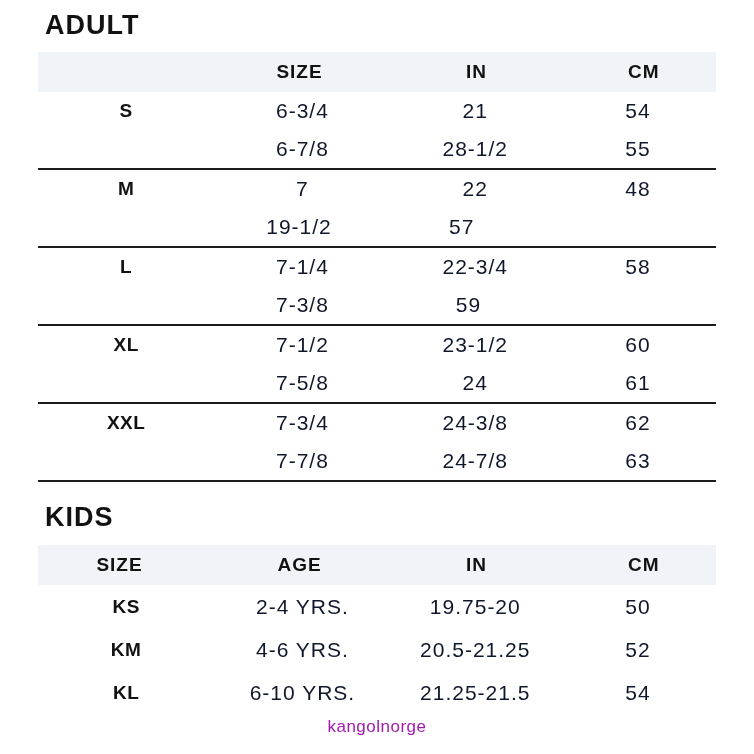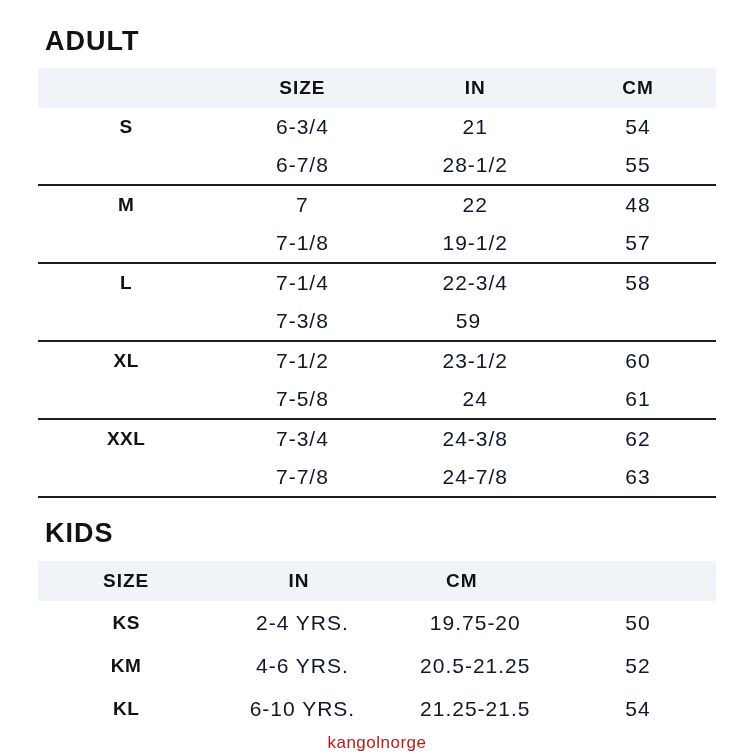--- a/index.html
+++ b/index.html
@@ -7,21 +7,21 @@
     padding: 0;
     background: #ffffff;
     font-family: "Liberation Sans", sans-serif;
   }
   .page {
     position: relative;
     width: 754px;
     height: 754px;
     background: #ffffff;
     box-sizing: border-box;
-    padding-top: 27px;
+    padding-top: 11px;
     overflow: hidden;
   }
   .inner {
     width: 678px;
     margin-left: 38px;
   }
   .section-title {
     margin: 0 0 13px 7px;
     font-size: 27px;
     line-height: 28px;
@@ -31,20 +31,21 @@
   }
   .section-title.kids {
     margin-top: 21px;
     margin-bottom: 14px;
   }
   .thead {
     display: flex;
     align-items: center;
     height: 40px;
     background: #f0f4f8;
+    gap: 17px;
   }
   .c { text-align: center; box-sizing: border-box; }
   .c1 { width: 26%; }
   .c2 { width: 26%; }
   .c3 { width: 25%; }
   .c4 { width: 23%; }
   .thead .c {
     font-weight: bold;
     font-size: 19px;
     letter-spacing: 1px;
@@ -66,21 +67,21 @@
   .val {
     font-size: 21px;
     letter-spacing: 1px;
     color: #0f172a;
   }
   .footer {
     margin-top: 3px;
     text-align: center;
     font-size: 17px;
     letter-spacing: 0.5px;
-    color: #b91c1c;
+    color: #a21caf;
   }
 </style>
 </head>
 <body>
 
 <div class="page">
   <div class="inner">
 
     <h2 class="section-title">ADULT</h2>
 
@@ -109,21 +110,20 @@
 
       <div class="group">
         <div class="row">
           <div class="c c1 lbl">M</div>
           <div class="c c2 val">7</div>
           <div class="c c3 val">22</div>
           <div class="c c4 val">48</div>
         </div>
         <div class="row">
           <div class="c c1 lbl"></div>
-          <div class="c c2 val">7-1/8</div>
           <div class="c c3 val">19-1/2</div>
           <div class="c c4 val">57</div>
         </div>
       </div>
 
       <div class="group">
         <div class="row">
           <div class="c c1 lbl">L</div>
           <div class="c c2 val">7-1/4</div>
           <div class="c c3 val">22-3/4</div>
@@ -165,20 +165,21 @@
           <div class="c c4 val">63</div>
         </div>
       </div>
     </div>
 
     <h2 class="section-title kids">KIDS</h2>
 
     <div>
       <div class="thead">
         <div class="c c1">SIZE</div>
+        <div class="c c2">AGE</div>
         <div class="c c3">IN</div>
         <div class="c c4">CM</div>
       </div>
 
       <div class="row kids-row">
         <div class="c c1 lbl">KS</div>
         <div class="c c2 val">2-4 YRS.</div>
         <div class="c c3 val">19.75-20</div>
         <div class="c c4 val">50</div>
       </div>

